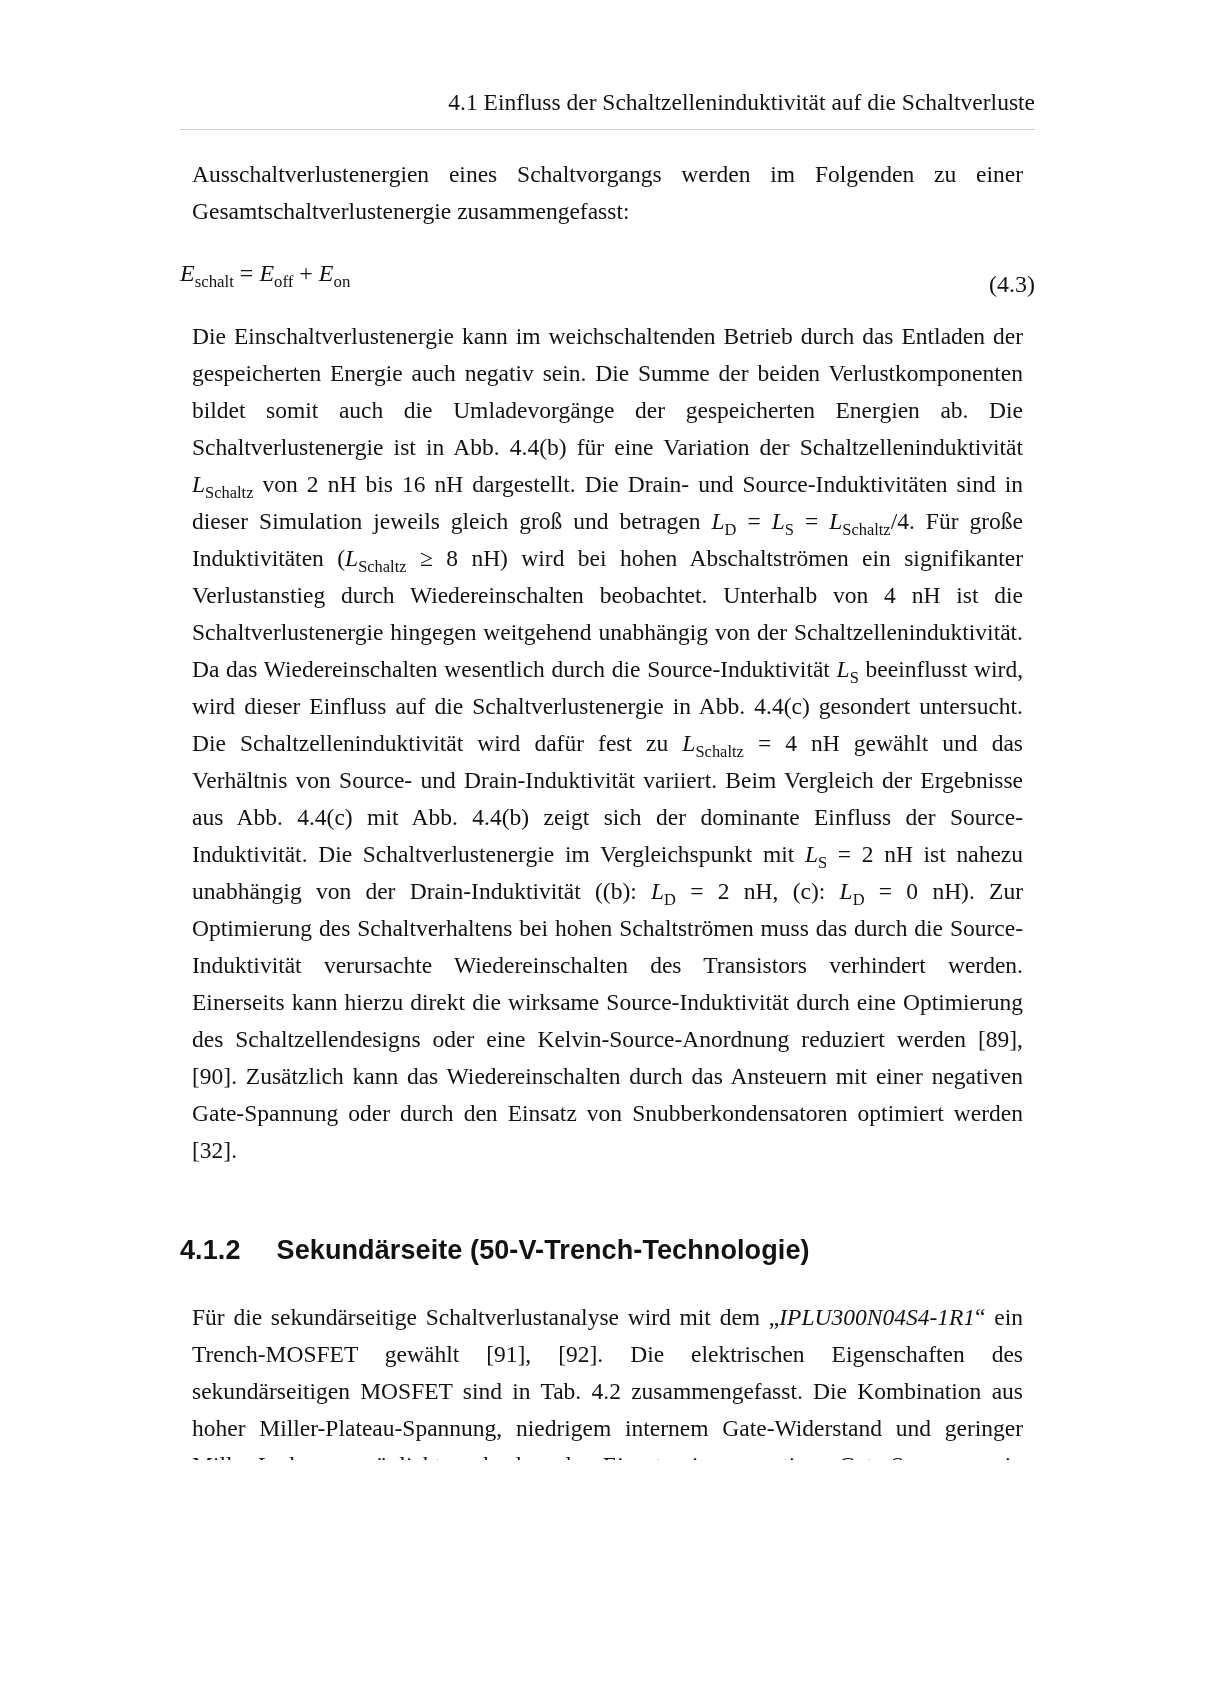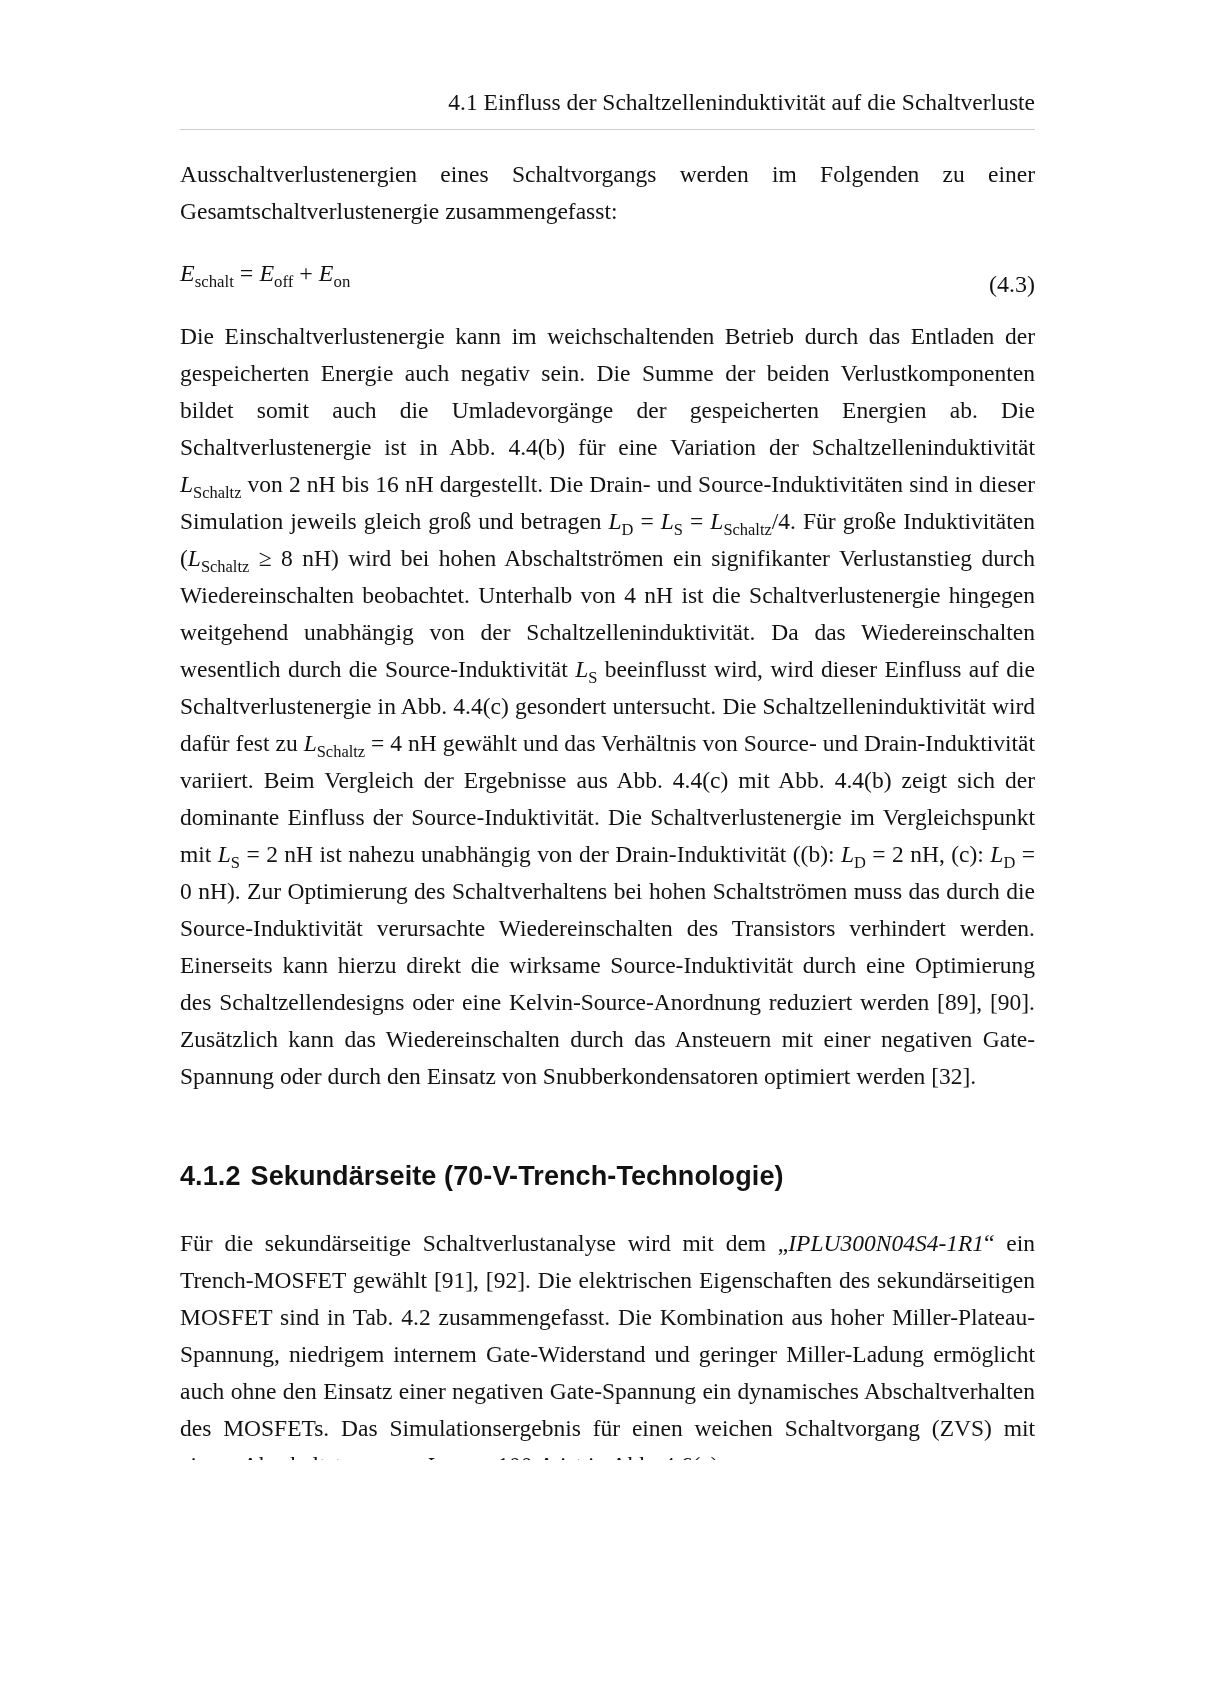--- a/index.html
+++ b/index.html
@@ -27,21 +27,21 @@
   }
   .header-rule {
     border: none;
     border-top: 1.5px solid #cccccc;
     margin: 13px 0 0 0;
   }
   .body-par {
     font-size: 23.5px;
     line-height: 37px;
     text-align: justify;
-    margin: 0;
+    margin: 12px;
     hyphens: auto;
     -webkit-hyphens: auto;
   }
   .par-intro      { margin-top: 26px; }
   .par-main       { margin-top: 26px; }
   .par-secondary  { margin-top: 32px; }
   .equation-row {
     position: relative;
     margin-top: 24px;
     font-size: 24px;
@@ -56,21 +56,21 @@
   }
   .section-heading {
     font-family: "Liberation Sans", sans-serif;
     font-weight: 700;
     font-size: 27px;
     line-height: 34px;
     margin: 64px 0 0 0;
     color: #121212;
     letter-spacing: 0.1px;
   }
-  .section-heading .heading-number { margin-right: 10px; }
+  .section-heading .heading-number { margin-right: 36px; }
   .page-number {
     text-align: right;
     font-size: 23.5px;
     line-height: 30px;
     margin-top: 28px;
   }
   em.mvar, em.tit {
     font-style: italic;
     font-family: inherit;
   }
@@ -92,20 +92,20 @@
   <p class="body-par par-intro">Ausschaltverlustenergien eines Schaltvorgangs werden im Folgenden zu einer Gesamtschaltverlustenergie zusammengefasst:</p>
 
   <div class="equation-row">
     <span class="eq-body"><em class="mvar">E</em><sub class="msub">schalt</sub> = <em class="mvar">E</em><sub class="msub">off</sub> + <em class="mvar">E</em><sub class="msub">on</sub></span>
     <span class="eq-number">(4.3)</span>
   </div>
 
   <p class="body-par par-main">Die Einschaltverlustenergie kann im weichschaltenden Betrieb durch das Entladen der gespeicherten Energie auch negativ sein. Die Summe der beiden Verlustkomponenten bildet somit auch die Umladevorgänge der gespeicherten Energien ab. Die Schaltverlustenergie ist in Abb. 4.4(b) für eine Variation der Schaltzelleninduktivität <em class="mvar">L</em><sub class="msub">Schaltz</sub> von 2&nbsp;nH bis 16&nbsp;nH dargestellt. Die Drain- und Source-Induktivitäten sind in dieser Simulation jeweils gleich groß und betragen <em class="mvar">L</em><sub class="msub">D</sub> = <em class="mvar">L</em><sub class="msub">S</sub> = <em class="mvar">L</em><sub class="msub">Schaltz</sub>/4. Für große Induktivitäten (<em class="mvar">L</em><sub class="msub">Schaltz</sub> ≥ 8&nbsp;nH) wird bei hohen Abschaltströmen ein signifikanter Verlustanstieg durch Wiedereinschalten beobachtet. Unterhalb von 4&nbsp;nH ist die Schaltverlustenergie hingegen weitgehend unabhängig von der Schaltzelleninduktivität. Da das Wiedereinschalten wesentlich durch die Source-Induktivität <em class="mvar">L</em><sub class="msub">S</sub> beeinflusst wird, wird dieser Einfluss auf die Schaltverlustenergie in Abb. 4.4(c) gesondert untersucht. Die Schaltzelleninduktivität wird dafür fest zu <em class="mvar">L</em><sub class="msub">Schaltz</sub> = 4&nbsp;nH gewählt und das Verhältnis von Source- und Drain-Induktivität variiert. Beim Vergleich der Ergebnisse aus Abb. 4.4(c) mit Abb. 4.4(b) zeigt sich der dominante Einfluss der Source-Induktivität. Die Schaltverlustenergie im Vergleichspunkt mit <em class="mvar">L</em><sub class="msub">S</sub> = 2&nbsp;nH ist nahezu unabhängig von der Drain-Induktivität ((b): <em class="mvar">L</em><sub class="msub">D</sub> = 2&nbsp;nH, (c): <em class="mvar">L</em><sub class="msub">D</sub> = 0&nbsp;nH). Zur Optimierung des Schaltverhaltens bei hohen Schaltströmen muss das durch die Source-Induktivität verursachte Wiedereinschalten des Transistors verhindert werden. Einerseits kann hierzu direkt die wirksame Source-Induktivität durch eine Optimierung des Schaltzellendesigns oder eine Kelvin-Source-Anordnung reduziert werden [89], [90]. Zusätzlich kann das Wiedereinschalten durch das Ansteuern mit einer negativen Gate-Spannung oder durch den Einsatz von Snubberkondensatoren optimiert werden [32].</p>
 
   <h2 class="section-heading">
-    <span class="heading-number">4.1.2</span><span class="heading-title">Sekundärseite (70-V-Trench-Technologie)</span>
+    <span class="heading-number">4.1.2</span><span class="heading-title">Sekundärseite (50-V-Trench-Technologie)</span>
   </h2>
 
   <p class="body-par par-secondary">Für die sekundärseitige Schaltverlustanalyse wird mit dem „<em class="tit">IPLU300N04S4-1R1</em>“ ein Trench-MOSFET gewählt [91], [92]. Die elektrischen Eigenschaften des sekundärseitigen MOSFET sind in Tab. 4.2 zusammengefasst. Die Kombination aus hoher Miller-Plateau-Spannung, niedrigem internem Gate-Widerstand und geringer Miller-Ladung ermöglicht auch ohne den Einsatz einer negativen Gate-Spannung ein dynamisches Abschaltverhalten des MOSFETs. Das Simulationsergebnis für einen weichen Schaltvorgang (ZVS) mit einem Abschaltstrom von <em class="mvar">I</em><sub class="msub">schalt</sub> = 100&nbsp;A ist in Abb. 4.6(a)</p>
 
   <div class="page-number">63</div>
 
 </div>
 
 </body></html>

